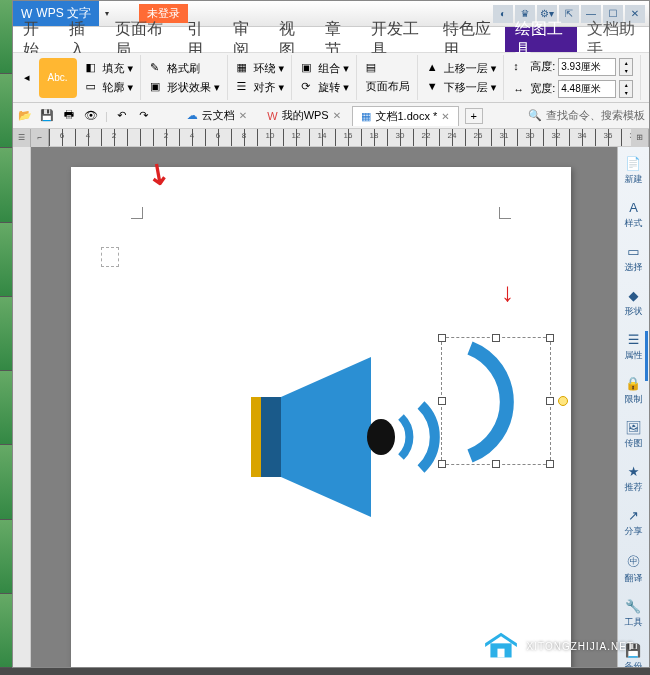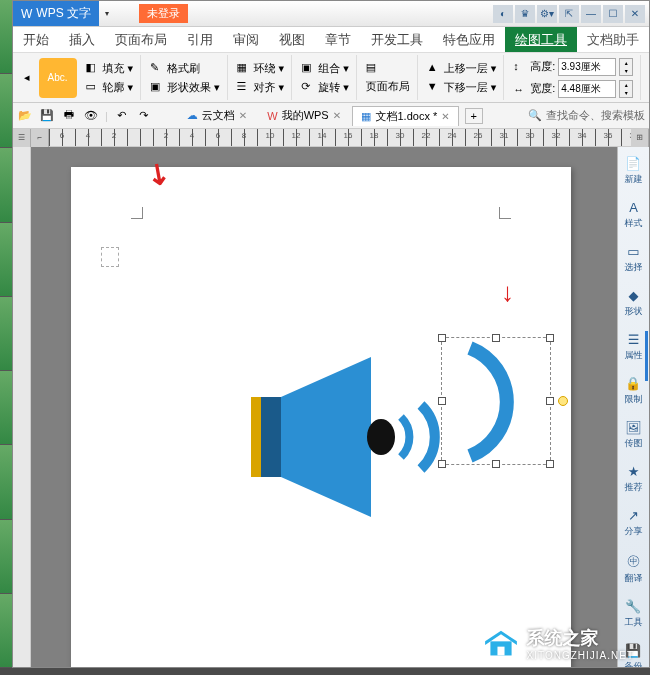--- a/index.html
+++ b/index.html
@@ -6,23 +6,23 @@
 body { background:#4a4a4a; width:650px; height:675px; position:relative; overflow:hidden; }
 .window { position:absolute; left:12px; top:0; width:638px; height:668px; background:#fff; border:1px solid #888; display:flex; flex-direction:column; }
 .titlebar { height:26px; background:linear-gradient(#fff,#e8e8e8); display:flex; align-items:center; font-size:11px; color:#444; border-bottom:1px solid #ccc; }
 .app-brand { background:#2b7cd3; color:#fff; padding:0 8px; height:100%; display:flex; align-items:center; gap:4px; font-size:12px; }
 .dropdown-arrow { font-size:8px; margin-left:6px; color:#333; }
 .doc-title { margin-left:60px; display:flex; align-items:center; gap:4px; }
 .doc-icon { width:12px; height:14px; background:#4a90d9; display:inline-block; }
 .login-badge { background:#ff6b35; color:#fff; padding:2px 8px; font-size:11px; margin-left:30px; }
 .title-controls { margin-left:auto; display:flex; gap:2px; padding-right:4px; }
 .title-controls > div { width:20px; height:18px; background:#d0d8e0; display:flex; align-items:center; justify-content:center; font-size:10px; color:#2b5a8a; cursor:pointer; }
-.menubar { height:26px; background:#fff; display:flex; align-items:flex-start; font-size:13px; border-bottom:1px solid #ddd; }
+.menubar { height:26px; background:#fff; display:flex; align-items:flex-start; font-size:16px; border-bottom:1px solid #ddd; }
 .menubar > div { padding:0 10px; height:100%; display:flex; align-items:center; cursor:pointer; color:#444; }
-.menubar > div.active { background:#15803d; color:#fff;text-decoration:underline; }
+.menubar > div.active { background:#4c1d95; color:#fff; }
 .menubar > div.last { color:#555; }
 .ribbon { height:50px; background:#f4f4f4; border-bottom:1px solid #ccc; display:flex; align-items:center; padding:2px 4px; font-size:11px; gap:2px; }
 .rg { display:flex; flex-direction:column; gap:2px; padding:0 4px; border-right:1px solid #ddd; height:100%; justify-content:center; }
 .rbtn { display:flex; align-items:center; gap:3px; padding:1px 3px; cursor:pointer; white-space:nowrap; }
 .ico { width:14px; height:14px; display:inline-block; }
 .style-sample { width:38px; height:40px; background:#ffb732; border-radius:4px; display:flex; align-items:center; justify-content:center; color:#fff; font-size:10px; }
 .dim-input { width:58px; height:18px; border:1px solid #aaa; font-size:10px; padding:0 2px; background:#fff; }
 .spinner { width:14px; height:18px; border:1px solid #aaa; background:#f0f0f0; display:flex; flex-direction:column; }
 .spinner div { flex:1; font-size:6px; text-align:center; cursor:pointer; }
 .qat { height:26px; background:#f4f4f4; border-bottom:1px solid #ccc; display:flex; align-items:center; padding:0 4px; gap:6px; font-size:11px; }
@@ -320,16 +320,15 @@
   </div>
 </div>
 
 <div class="watermark">
   <svg class="wm-logo" viewBox="0 0 40 34">
     <polygon points="20,2 38,14 38,18 20,6 2,18 2,14" fill="#2bb0e8"></polygon>
     <rect x="8" y="14" width="24" height="16" fill="#2bb0e8"></rect>
     <rect x="16" y="20" width="8" height="10" fill="#fff"></rect>
   </svg>
   <div>
-    <div style="font-size:18px;font-weight:bold">系统之家</div>
     <div style="font-size:10px;letter-spacing:1px">XITONGZHIJIA.NET</div>
   </div>
 </div>
 
 </body></html>

